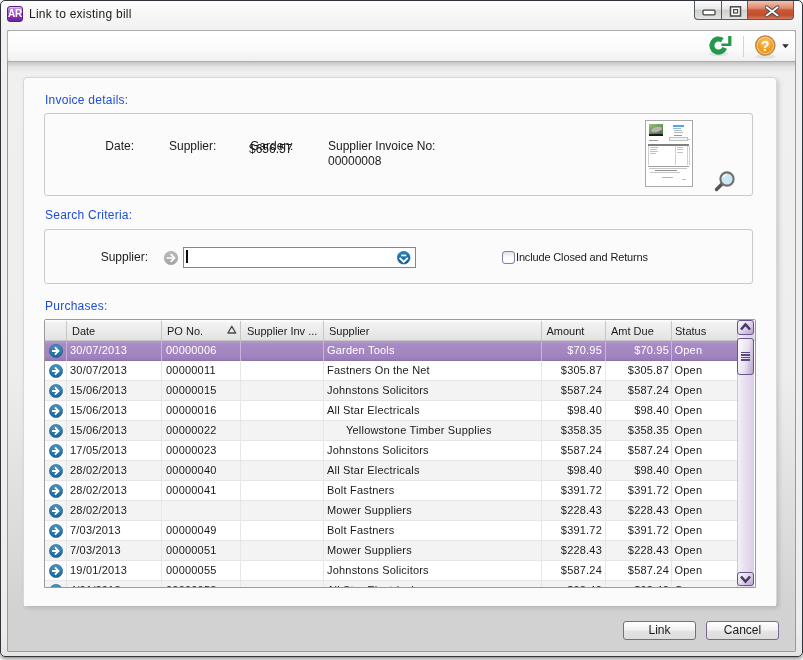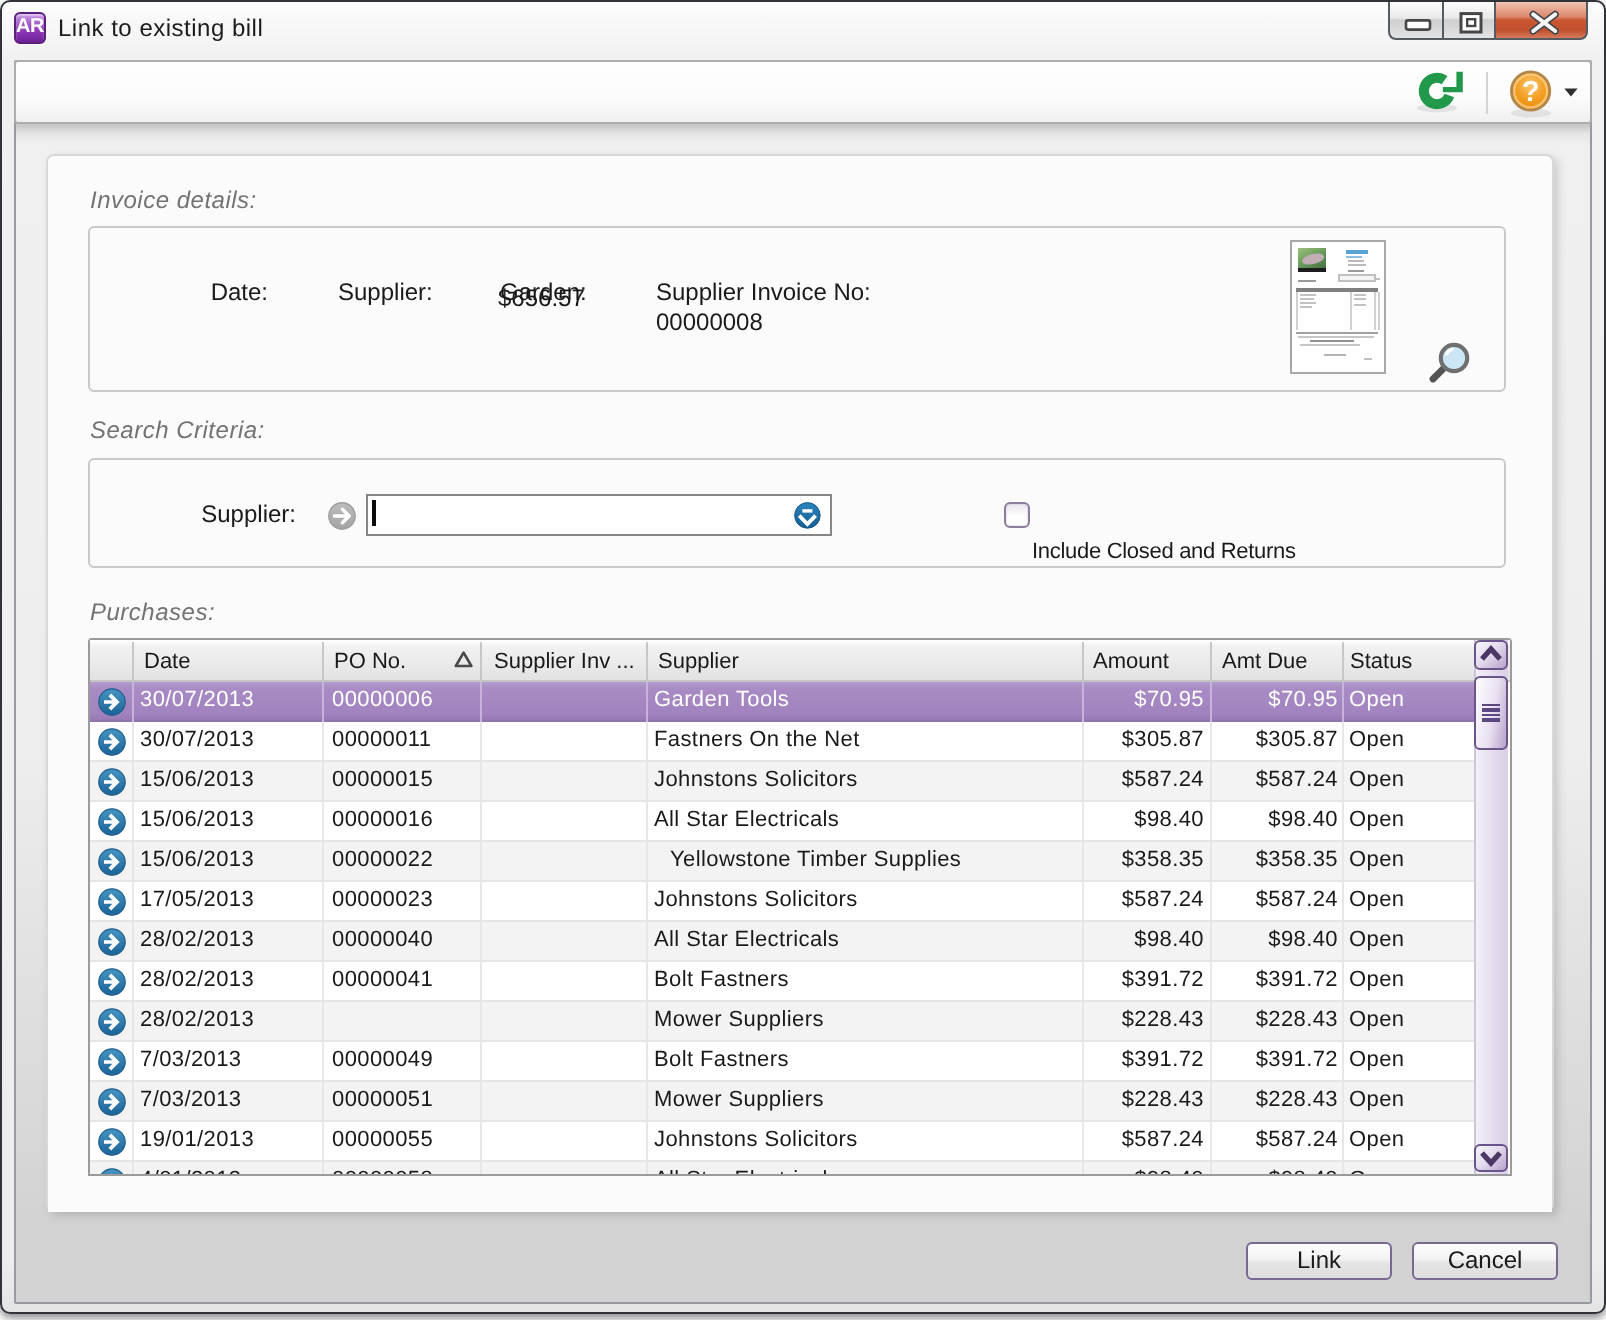--- a/index.html
+++ b/index.html
@@ -18,21 +18,21 @@
 .wbtn.max { left:721px; width:27px; border-top:none; }
 .wbtn.close { left:748px; width:46px; border-left:none; border-top:none; border-bottom-right-radius:4px;
   background:linear-gradient(180deg,#f2c3b1 0%,#dd8a6e 40%,#cb5634 50%,#c14f2d 78%,#d57a5e 100%); }
 
 .client { left:7px; top:30px; width:789px; height:622px; background:linear-gradient(180deg,#c9c9c9 32px,#e6e6e6 36px,#f0f0f0 42px,#eeeeee 55%,#d8d8d8 86%,#d2d2d2 94%); border:1px solid #979ba1; border-radius:1px; }
 .toolbar { left:7px; top:30px; width:789px; height:32px; border:1px solid #adadad; border-radius:2px;
   background:linear-gradient(180deg,#ffffff,#fbfbfb 60%,#f0f0f0); }
 .tsep { left:743px; top:36px; width:1px; height:21px; background:#d4d4d4; }
 .panel { left:23px; top:77px; width:754px; height:529px; background:#fbfbfb; border:1px solid #d8d8d8; border-radius:4px;
   box-shadow:2px 2px 4px rgba(90,90,90,0.25); }
-.slabel { font-size:12px; letter-spacing:0.25px; color:#737373;font-style:italic; }
+.slabel { font-size:12px; letter-spacing:0.25px; color:#1d4ed8; }
 .gbox { left:44px; width:709px; background:#fbfbfb; border:1px solid #c9c9c9; border-radius:3px; }
 .flabel { font-size:12px; color:#1a1a1a; }
 .cklabel { font-size:11px; letter-spacing:-0.15px; color:#1a1a1a; }
 .input { left:183px; top:247px; width:233px; height:21px; background:#fff; border:1px solid #868686; }
 .caret { left:186px; top:250px; width:1.5px; height:13px; background:#0c0c0c; }
 .chk { left:502px; top:251px; width:13px; height:13px; border:1px solid #8d7e9e; border-radius:3px;
   background:linear-gradient(180deg,#e9e4ee,#fdfdfd 55%,#ffffff); box-shadow:inset 0 0 1px #c6bed0; }
 
 .tbl { left:44px; top:319px; width:712px; height:269px; background:#fff;
   border:1px solid #9b9b9b; border-radius:2px 2px 0 0; overflow:hidden; }
@@ -145,21 +145,21 @@
   <path d="M3.2 7 H10 M7.2 3.6 L10.6 7 L7.2 10.4" fill="none" stroke="#fff" stroke-width="1.7" stroke-linecap="round" stroke-linejoin="round"></path>
 </svg>
 <div class="input"></div>
 <div class="caret"></div>
 <svg class="abs" style="left:397.3px;top:250.6px;" width="14" height="14" viewBox="0 0 14 14">
   <circle cx="6.7" cy="6.7" r="6.4" fill="url(#blgrad)" stroke="#15588c" stroke-width="0.5"></circle>
   <rect x="4.2" y="3.6" width="5" height="1.7" fill="#fff"></rect>
   <path d="M2.6 6.8 L6.7 11 L10.8 6.8" fill="none" stroke="#fff" stroke-width="1.9" stroke-linejoin="miter"></path>
 </svg>
 <div class="chk"></div>
-<div class="cklabel" style="left:516px;top:251px;margin-top:19px;">Include Closed and Returns</div>
+<div class="cklabel" style="left:516px;top:251px;">Include Closed and Returns</div>
 
 <div class="slabel" style="left:45px;top:299px;">Purchases:</div>
 <div class="tbl"></div>
 <div class="thead"></div>
 <div class="hc" style="left:72px;">Date</div>
 <div class="hc" style="left:167px;">PO No.</div>
 <div class="hc" style="left:247px;">Supplier Inv ...</div>
 <div class="hc" style="left:329px;">Supplier</div>
 <div class="hc" style="left:546.5px;">Amount</div>
 <div class="hc" style="left:611px;">Amt Due</div>
@@ -215,21 +215,21 @@
 <div class="ct r" style="left:542px;width:60px;top:404px;">$98.40</div>
 <div class="ct r" style="left:606px;width:63px;top:404px;">$98.40</div>
 <div class="ct" style="left:674.5px;width:62.5px;top:404px;">Open</div>
 <svg class="abs" style="left:48.5px;top:404px;" width="14" height="14" viewBox="0 0 14 14">
 <circle cx="7" cy="7" r="6.6" fill="url(#bgrad)" stroke="#1b5e8d" stroke-width="0.6"></circle>
 <path d="M3 6.1h4.2l-1.9-2 1.3-1.3L10.8 7 6.6 11.2 5.3 9.9l1.9-2H3z" fill="#fff"></path>
 </svg>
 <div class="trow odd" style="top:421px;"></div>
 <div class="ct" style="left:70px;width:91px;top:424px;">15/06/2013</div>
 <div class="ct" style="left:166px;width:74px;top:424px;">00000022</div>
-<div class="ct" style="left:335px;width:214px;top:424px;">Yellowstone Timber Supplies</div>
+<div class="ct" style="left:346px;width:214px;top:424px;">Yellowstone Timber Supplies</div>
 <div class="ct r" style="left:542px;width:60px;top:424px;">$358.35</div>
 <div class="ct r" style="left:606px;width:63px;top:424px;">$358.35</div>
 <div class="ct" style="left:674.5px;width:62.5px;top:424px;">Open</div>
 <svg class="abs" style="left:48.5px;top:424px;" width="14" height="14" viewBox="0 0 14 14">
 <circle cx="7" cy="7" r="6.6" fill="url(#bgrad)" stroke="#1b5e8d" stroke-width="0.6"></circle>
 <path d="M3 6.1h4.2l-1.9-2 1.3-1.3L10.8 7 6.6 11.2 5.3 9.9l1.9-2H3z" fill="#fff"></path>
 </svg>
 <div class="trow even" style="top:441px;"></div>
 <div class="ct" style="left:70px;width:91px;top:444px;">17/05/2013</div>
 <div class="ct" style="left:166px;width:74px;top:444px;">00000023</div>

